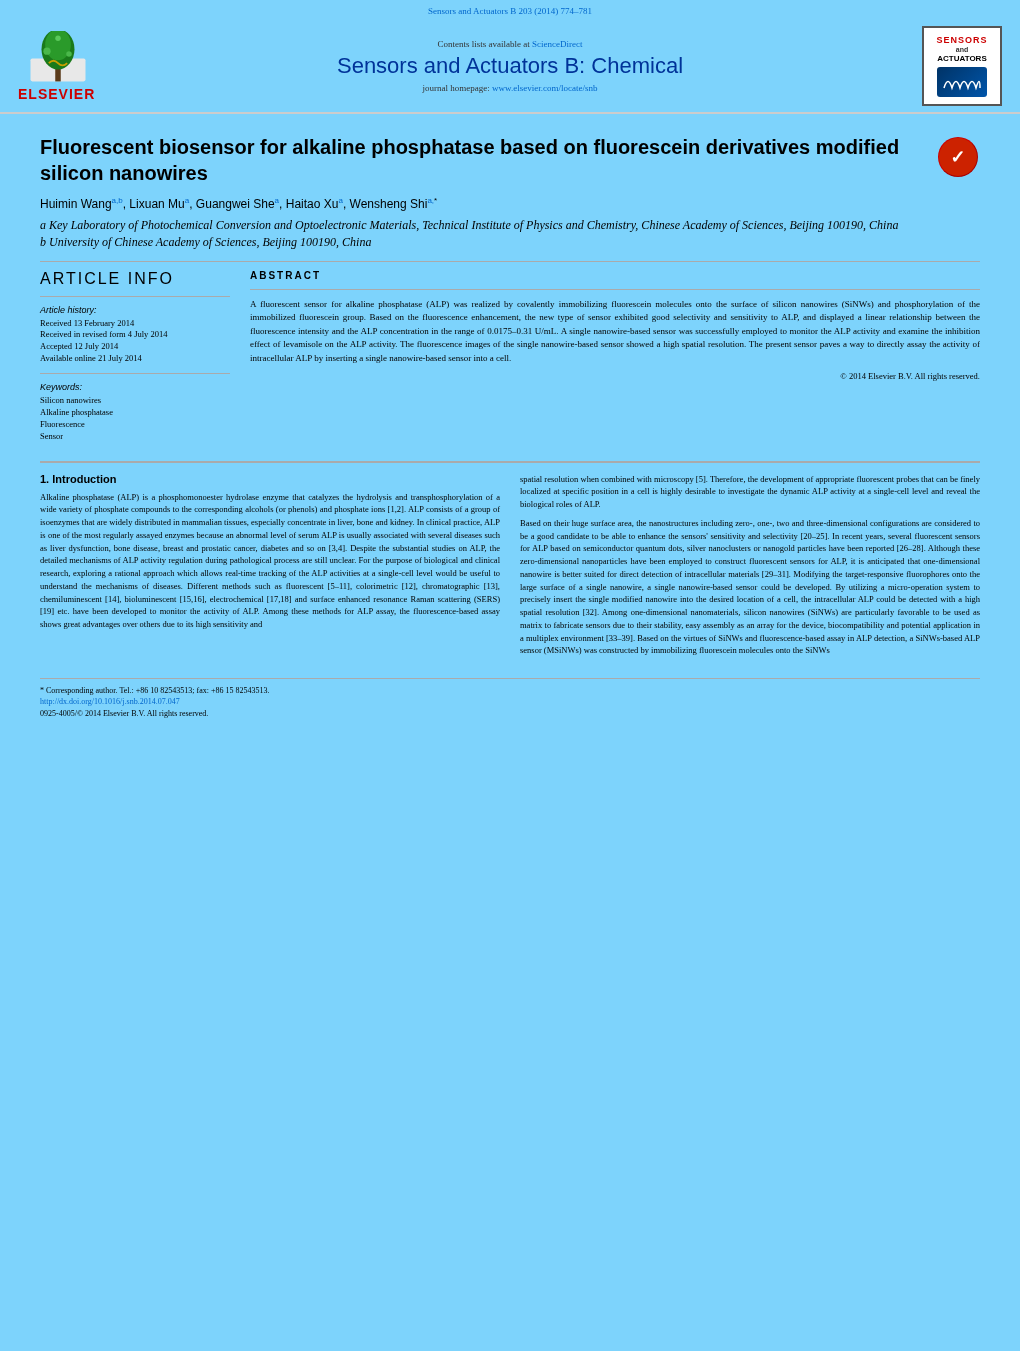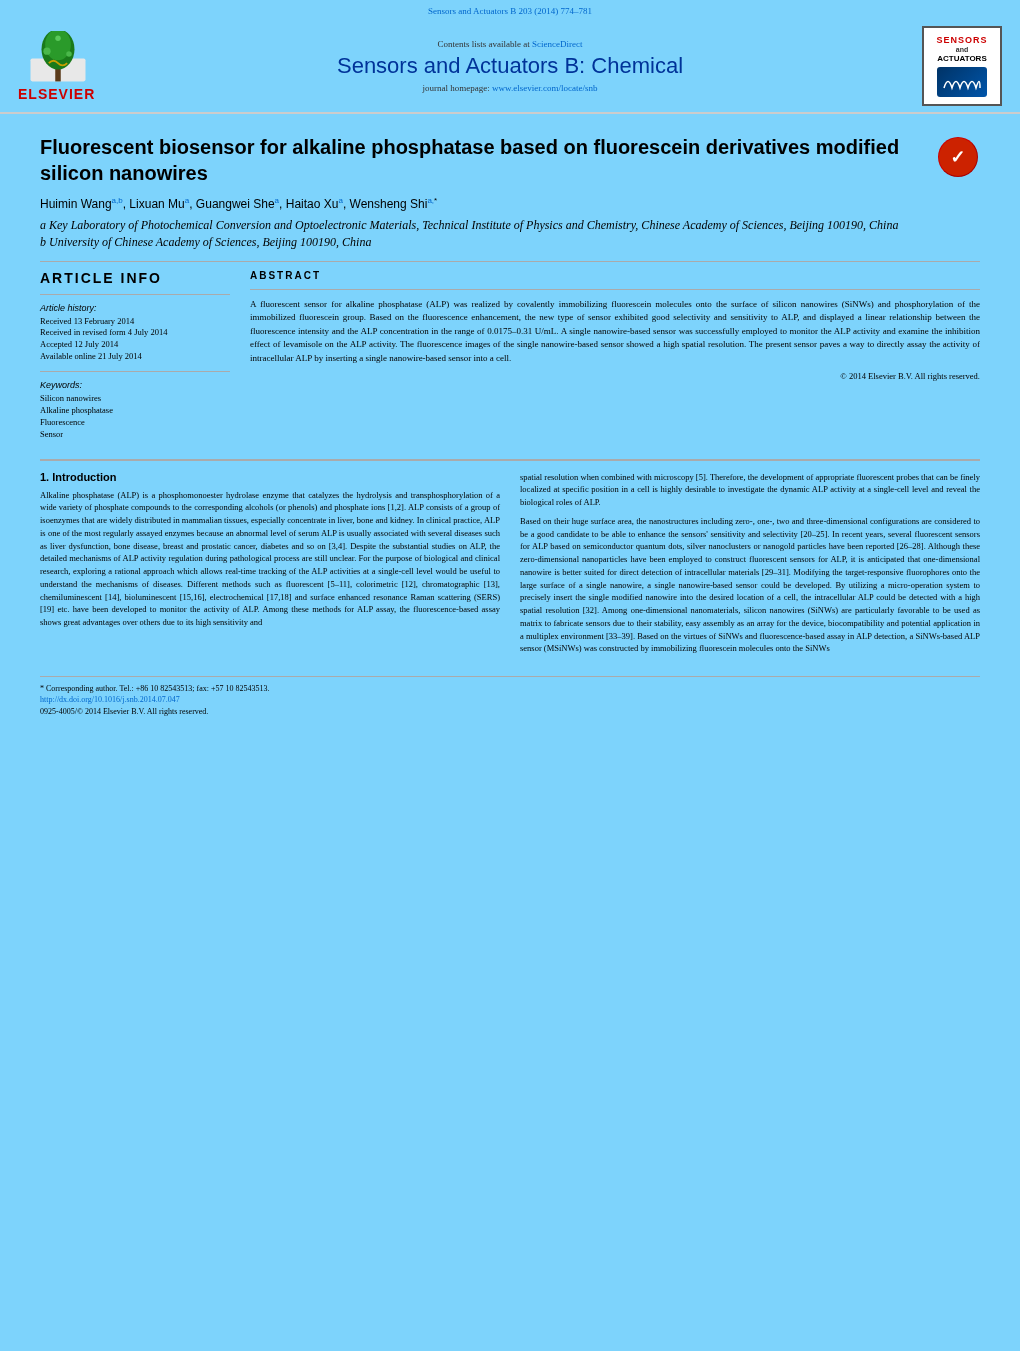--- a/index.html
+++ b/index.html
@@ -184,22 +184,22 @@
       gap: 20px;
       margin-bottom: 10px;
     }
 
     .article-info {
       width: 190px;
       flex-shrink: 0;
     }
 
     .article-info h3 {
-      font-size: 14px;
-      font-weight: bold;
+      font-size: 16px;
+      font-weight: normal;
       letter-spacing: 2px;
       text-transform: uppercase;
       margin-bottom: 8px;
       font-family: Arial, sans-serif;
     }
 
     .info-section {
       margin-bottom: 8px;
     }
 
@@ -423,21 +423,21 @@
           spatial resolution when combined with microscopy [5]. Therefore, the development of appropriate fluorescent probes that can be finely localized at specific position in a cell is highly desirable to investigate the dynamic ALP activity at a single-cell level and reveal the biological roles of ALP.
         </p>
         <p class="body-text">
           Based on their huge surface area, the nanostructures including zero-, one-, two and three-dimensional configurations are considered to be a good candidate to be able to enhance the sensors' sensitivity and selectivity [20–25]. In recent years, several fluorescent sensors for ALP based on semiconductor quantum dots, silver nanoclusters or nanogold particles have been reported [26–28]. Although these zero-dimensional nanoparticles have been employed to construct fluorescent sensors for ALP, it is anticipated that one-dimensional nanowire is better suited for direct detection of intracellular materials [29–31]. Modifying the target-responsive fluorophores onto the large surface of a single nanowire, a single nanowire-based sensor could be developed. By utilizing a micro-operation system to precisely insert the single modified nanowire into the desired location of a cell, the intracellular ALP could be detected with a high spatial resolution [32]. Among one-dimensional nanomaterials, silicon nanowires (SiNWs) are particularly favorable to be used as matrix to fabricate sensors due to their stability, easy assembly as an array for the device, biocompatibility and potential application in a multiplex environment [33–39]. Based on the virtues of SiNWs and fluorescence-based assay in ALP detection, a SiNWs-based ALP sensor (MSiNWs) was constructed by immobilizing fluorescein molecules onto the SiNWs
         </p>
       </div>
 
     </div>
 
     <div class="article-footer">
-      <p>* Corresponding author. Tel.: +86 10 82543513; fax: +57 10 82543513.</p>
+      <p>* Corresponding author. Tel.: +86 10 82543513; fax: +86 15 82543513.</p>
       <p>
         <a href="#" class="footer-link">http://dx.doi.org/10.1016/j.snb.2014.07.047</a>
       </p>
       <p>0925-4005/© 2014 Elsevier B.V. All rights reserved.</p>
     </div>
 
   </div>
 
 </div>
 

